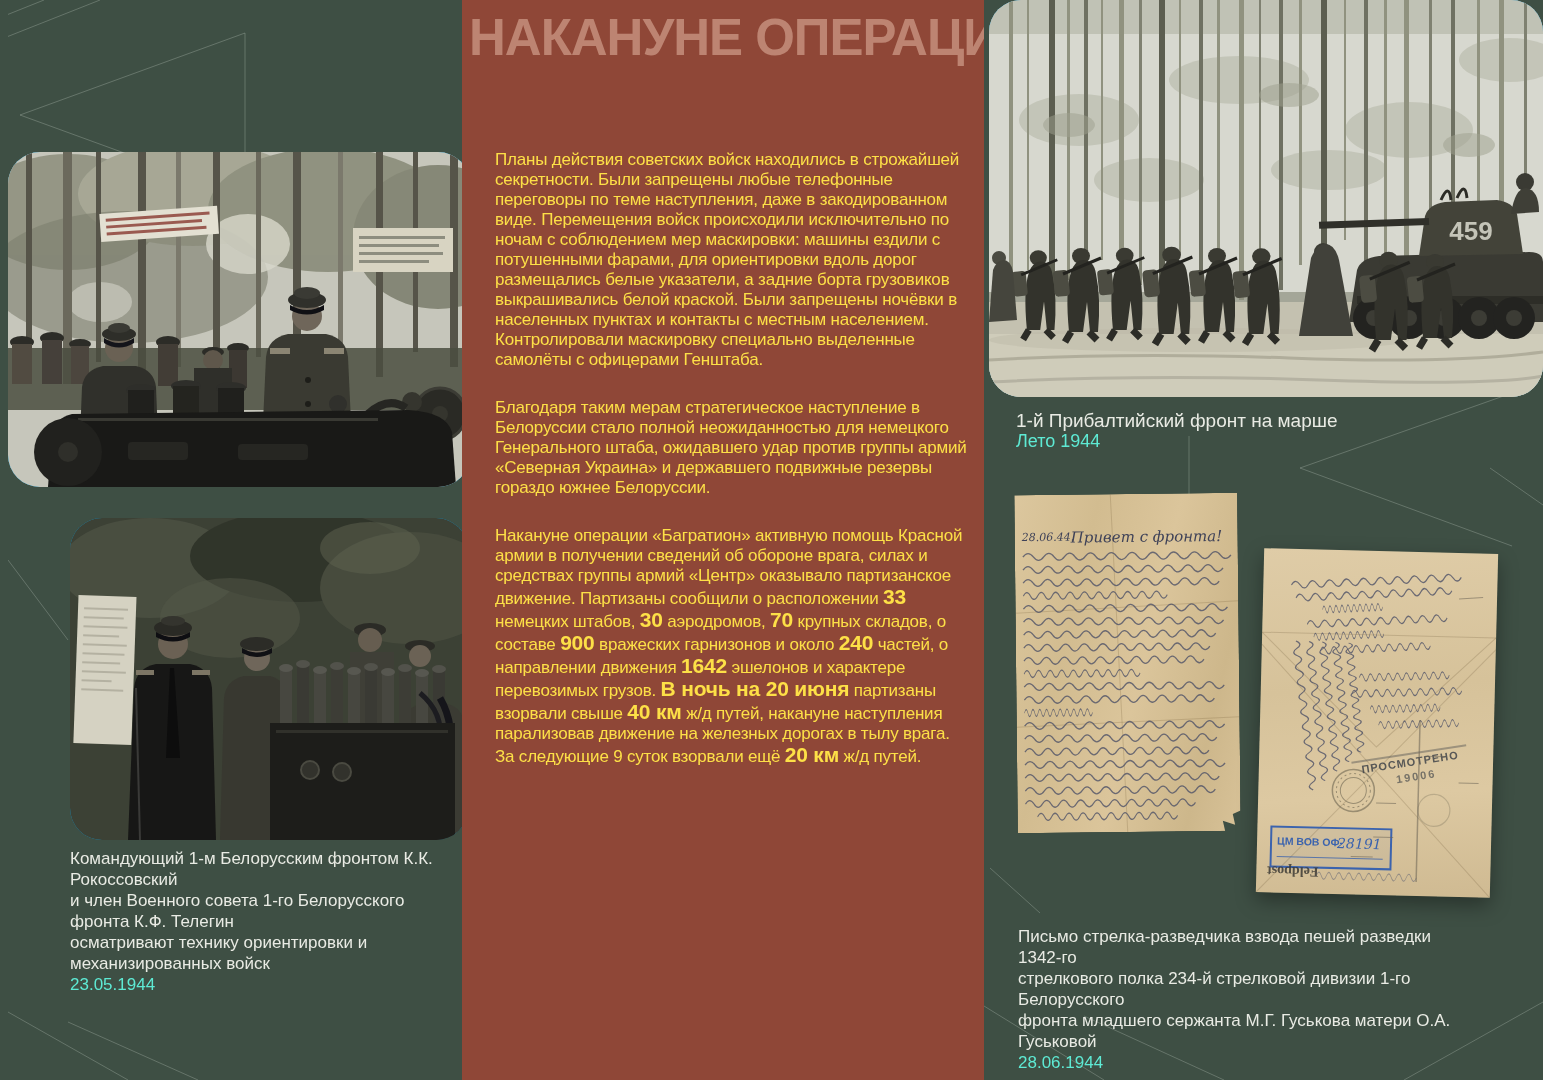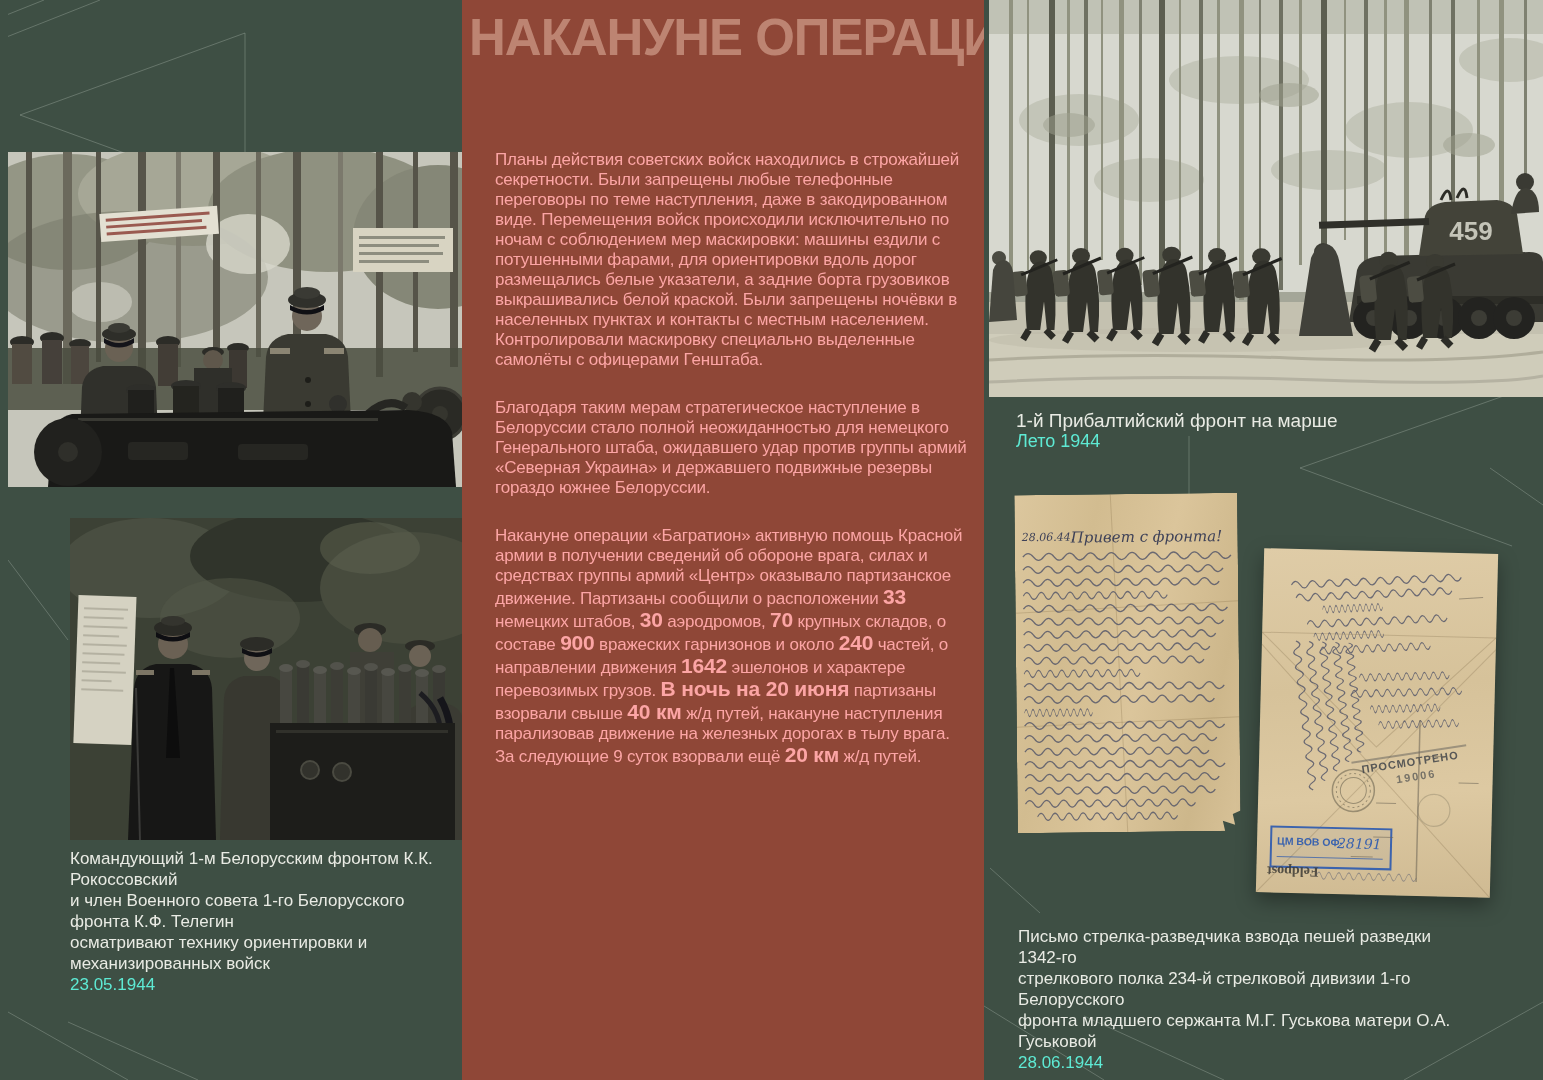--- a/index.html
+++ b/index.html
@@ -9,31 +9,31 @@
     background:#3e4f44;
   }
   .panel{position:absolute;top:0;height:1080px;}
   #left-panel{left:0;width:386px;background:#3e4f44;margin-left:8px;}
   #middle-panel{left:462px;width:522px;background:#8f4737;}
   #right-panel{left:984px;width:559px;background:#3e4f44;}
 
   .deco{position:absolute;left:0;top:0;pointer-events:none;}
   .deco path{fill:none;stroke:rgba(205,216,204,.28);stroke-width:1;}
 
-  .photo{position:absolute;overflow:hidden;background:#0ea5e9;}
+  .photo{position:absolute;overflow:hidden;background:#0ea5e9;border-radius:32px;}
   .photo svg{display:block;}
 
   
   #article-title{
     position:absolute;left:7px;top:8px;width:512px;
     font-size:51px;font-weight:bold;color:#bd8472;letter-spacing:-1px;
     white-space:nowrap;
   }
   #article-text{position:absolute;left:33px;top:150px;width:474px;
-    color:#fca5a5;font-size:17px;line-height:20px;letter-spacing:-0.2px;}
+    color:#fde047;font-size:17px;line-height:20px;letter-spacing:-0.2px;}
   #article-text p{margin:0 0 28px 0;}
   #article-text .seg-b{font-weight:bold;font-size:21px;line-height:1;margin-top:36px;}
 
   
   .caption{position:absolute;color:#e9ebe4;font-size:17px;line-height:21px;}
   .caption .cap-line{font-weight:normal;}
   .caption .cap-date{color:#5eead4;font-weight:normal;}
 
   
   .paper{position:absolute;box-shadow:0 8px 20px rgba(0,0,0,.35);}

